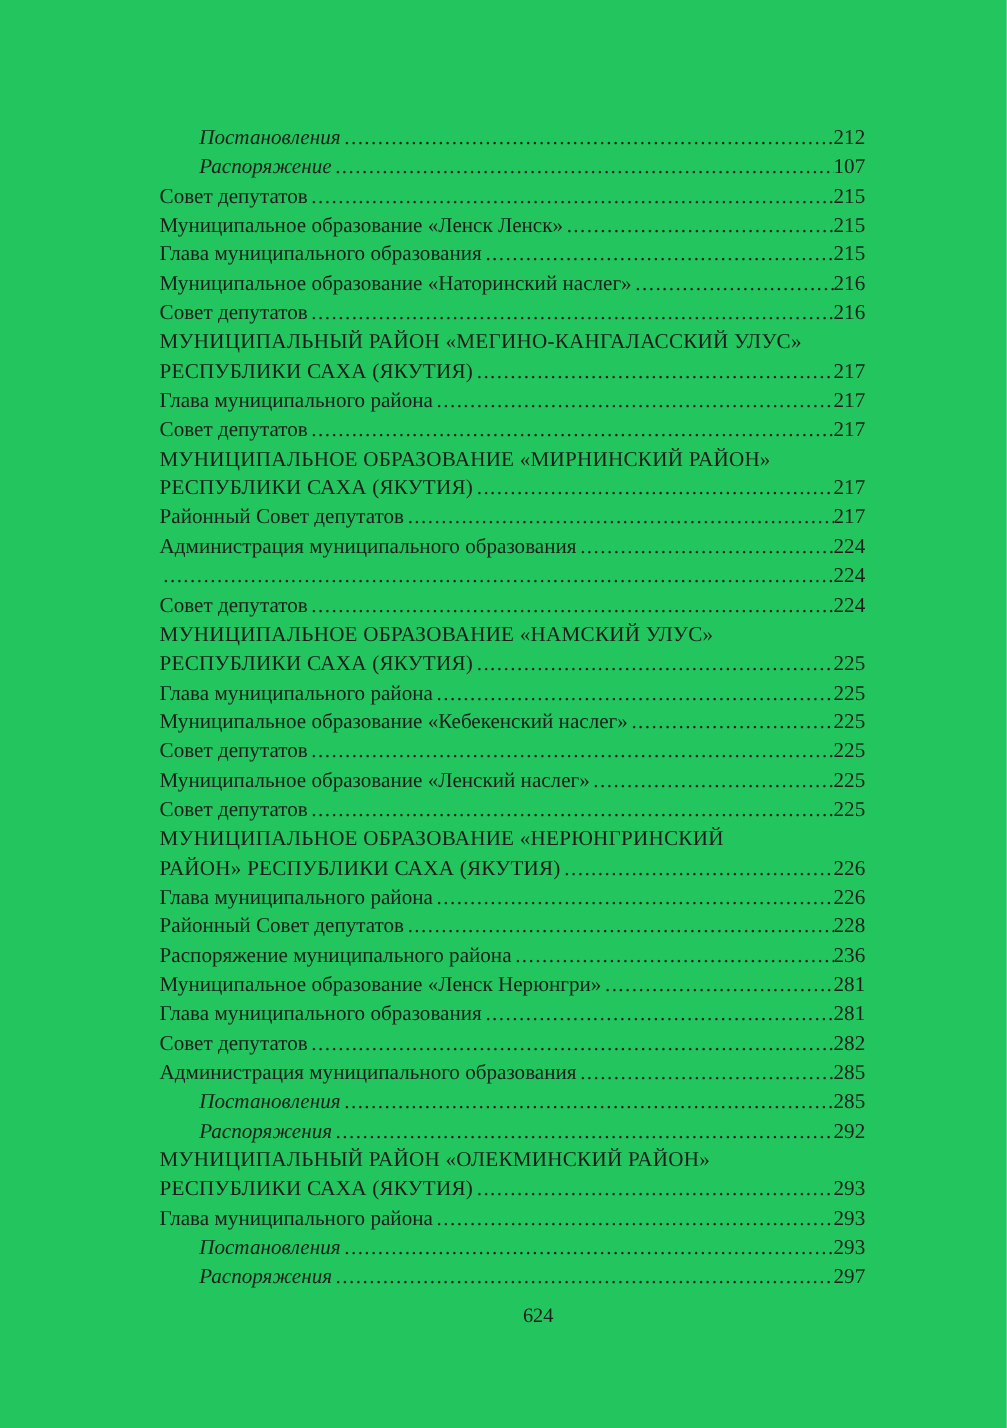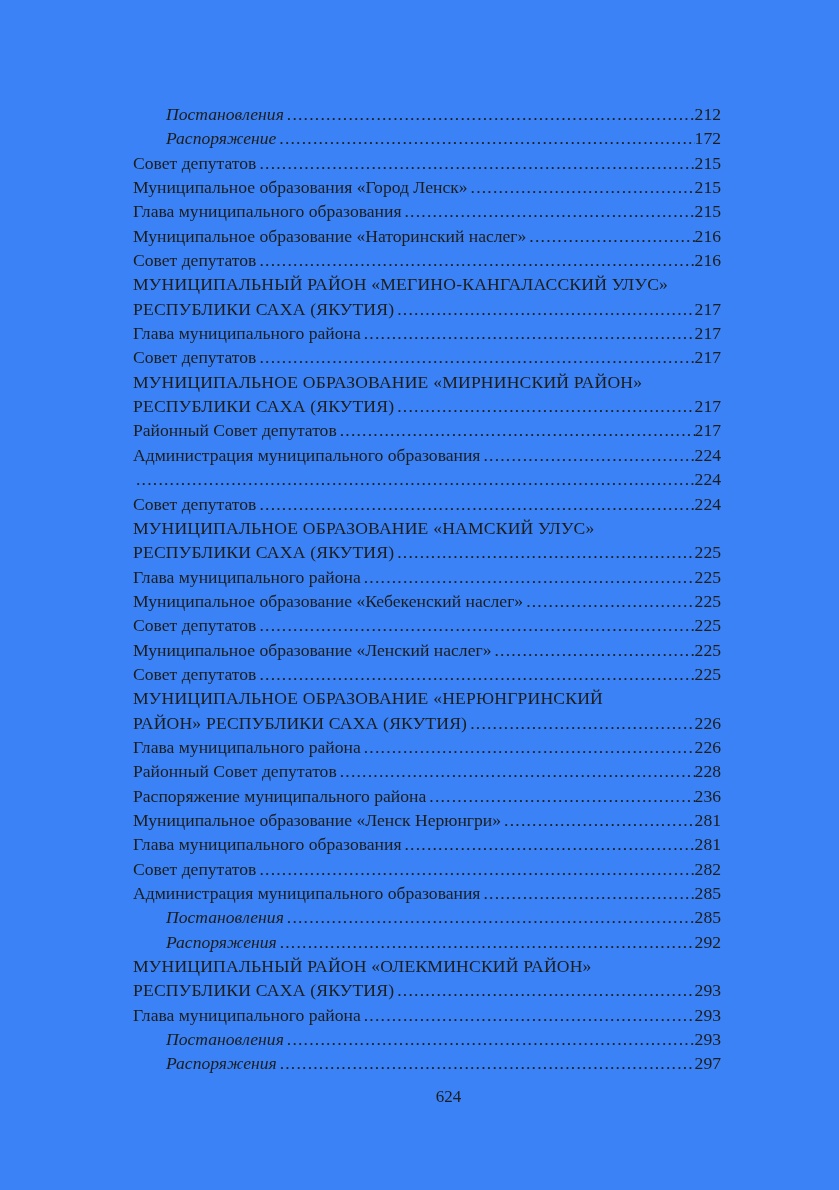--- a/index.html
+++ b/index.html
@@ -9,21 +9,21 @@
     height: 1190px;
     background: #ffffff;
     font-family: "Liberation Serif", "DejaVu Serif", serif;
     color: #1d1d1b;
     overflow: hidden;
     position: relative;
   }
   .page {
     position: absolute;
     inset: 0;
-    background: #3b82f6;
+    background: #22c55e;
   }
   .toc {
     position: absolute;
     left: 133px;
     top: 102px;
     width: 588px;
   }
   .toc-line {
     display: flex;
     align-items: baseline;
@@ -59,29 +59,29 @@
 <div class="page">
   <main class="toc">
       <div class="toc-line italic indent">
         <span class="entry-text">Постановления</span>
         <span class="dots">............................................................................................................................................................................................................................</span>
         <span class="pageno">212</span>
       </div>
       <div class="toc-line italic indent">
         <span class="entry-text">Распоряжение</span>
         <span class="dots">............................................................................................................................................................................................................................</span>
-        <span class="pageno">172</span>
+        <span class="pageno">107</span>
       </div>
       <div class="toc-line">
         <span class="entry-text">Совет депутатов</span>
         <span class="dots">............................................................................................................................................................................................................................</span>
         <span class="pageno">215</span>
       </div>
       <div class="toc-line">
-        <span class="entry-text">Муниципальное образования «Город Ленск»</span>
+        <span class="entry-text">Муниципальное образование «Ленск Ленск»</span>
         <span class="dots">............................................................................................................................................................................................................................</span>
         <span class="pageno">215</span>
       </div>
       <div class="toc-line">
         <span class="entry-text">Глава муниципального образования</span>
         <span class="dots">............................................................................................................................................................................................................................</span>
         <span class="pageno">215</span>
       </div>
       <div class="toc-line">
         <span class="entry-text">Муниципальное образование «Наторинский наслег»</span>

